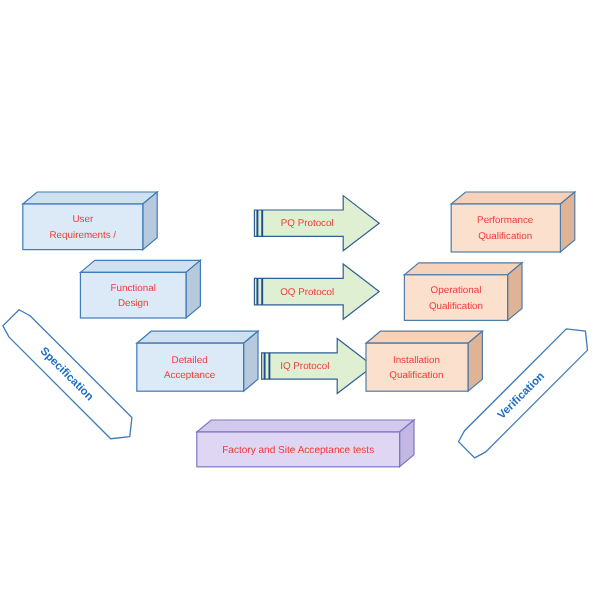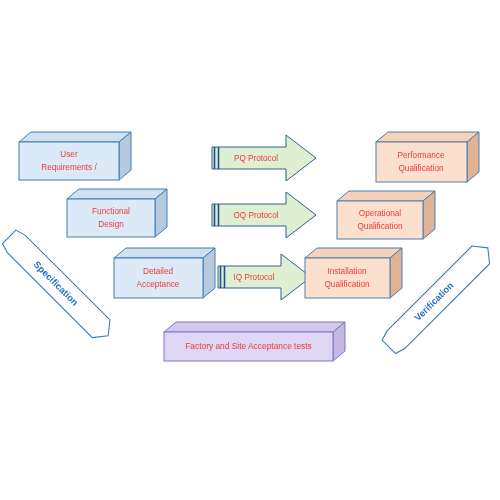--- a/index.html
+++ b/index.html
@@ -11,20 +11,21 @@
     width: 500px;
     height: 500px;
     overflow: hidden;
     font-family: "Liberation Sans", sans-serif;
   }
   #diagram-root {
     position: relative;
     width: 500px;
     height: 420px;
     background: #ffffff;
+    margin-top: 28px;
   }
   svg#v-model-svg {
     display: block;
     width: 500px;
     height: 500px;
   }
   .box-label {
     font-family: "Liberation Sans", sans-serif;
     font-size: 8.2px;
     fill: #ef3b3b;

